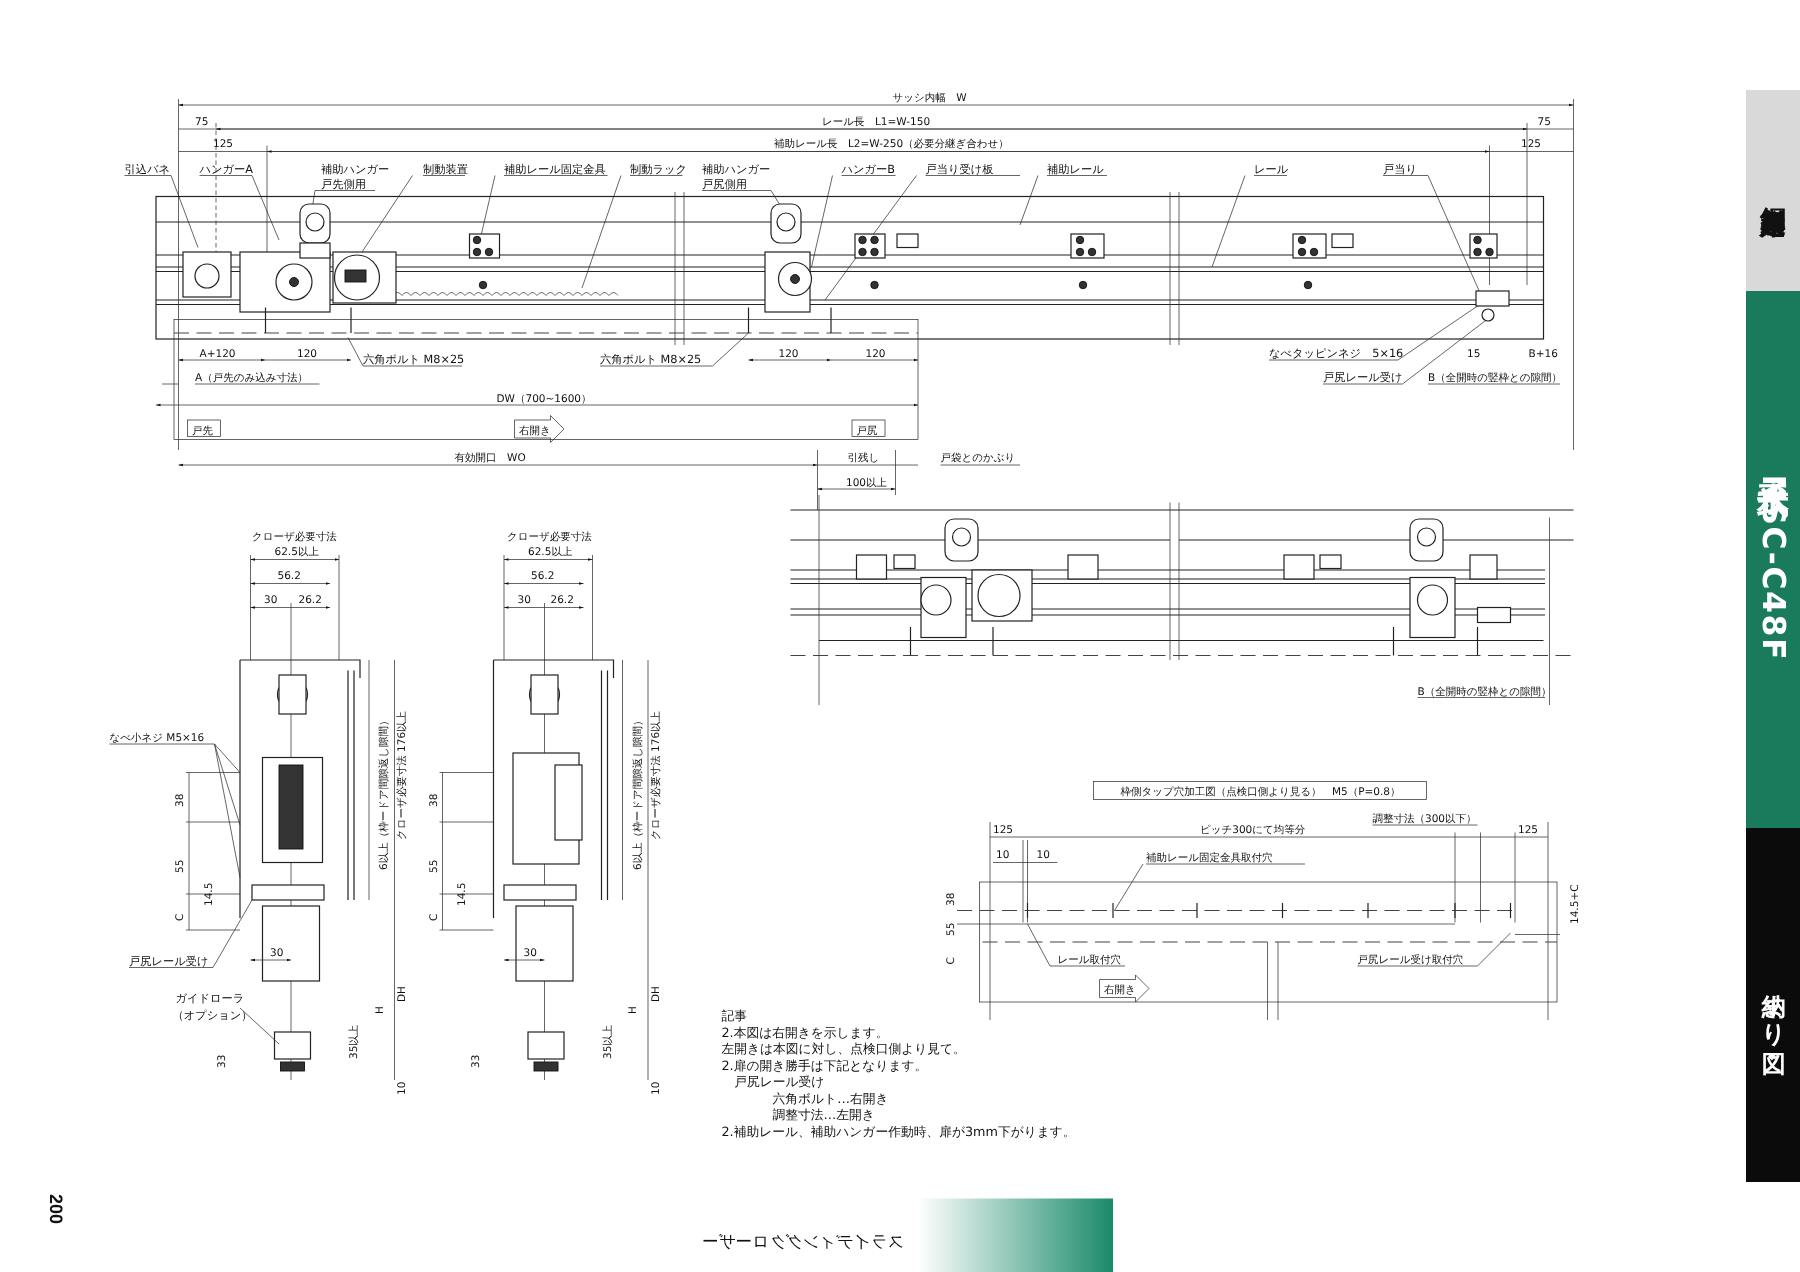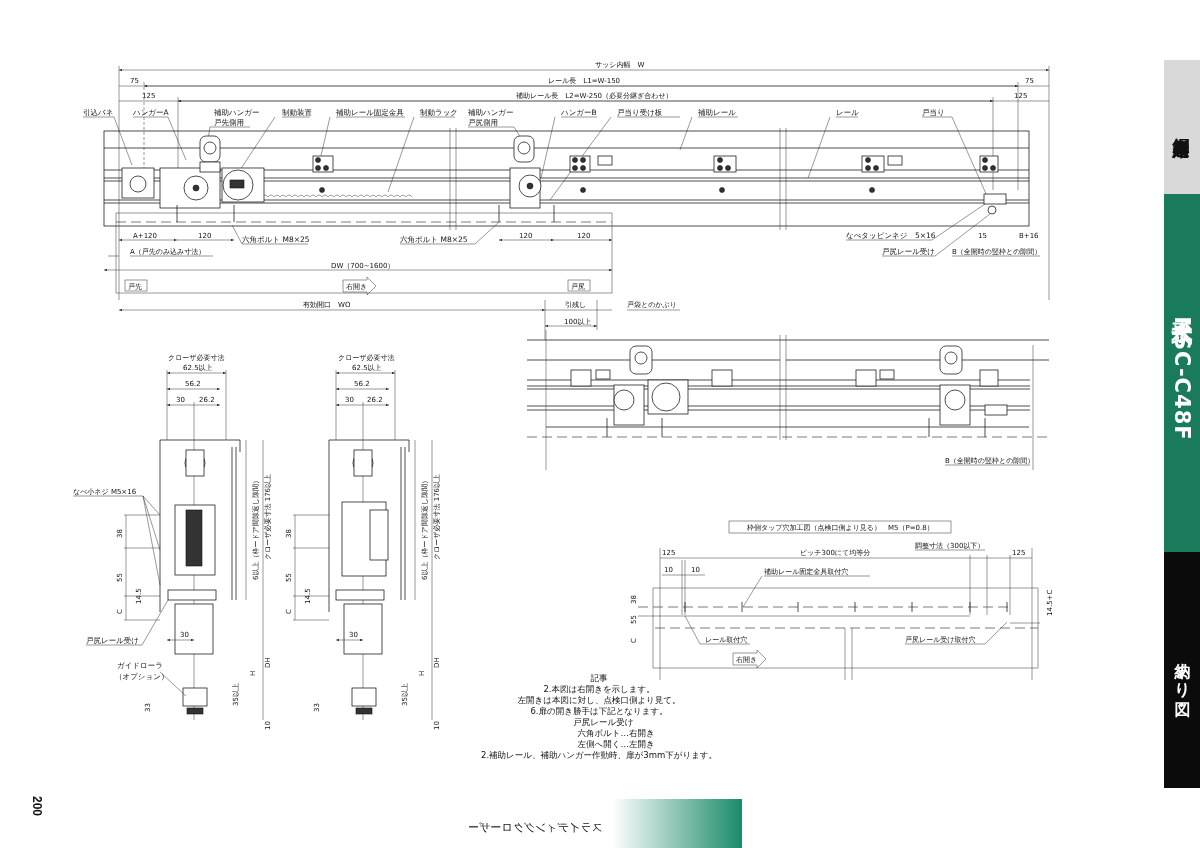--- a/index.html
+++ b/index.html
@@ -13,21 +13,21 @@
   .part{fill:#fff;stroke:#222;stroke-width:0.8;}
   .dark{fill:#333;stroke:#111;stroke-width:0.6;}
   .side{position:absolute;right:0;width:36px;display:flex;align-items:center;justify-content:center;}
   .side span{writing-mode:vertical-rl;font-weight:bold;font-family:"DejaVu Sans",sans-serif;letter-spacing:1px;}
   #tab1{top:60px;height:134px;background:#d9d9d9;color:#111;font-size:17px;}
   #tab2{top:194px;height:358px;background:#1a7a5c;color:#fff;font-size:21px;}
   #tab3{top:552px;height:236px;background:#0b0b0b;color:#fff;font-size:16px;}
   #pageno{position:absolute;left:30px;top:796px;font-size:12px;font-weight:bold;writing-mode:vertical-rl;font-family:"Liberation Sans",sans-serif;}
   #footer-text{position:absolute;left:468px;top:820px;font-size:11px;transform:scaleX(-1);font-family:"DejaVu Sans",sans-serif;}
   #footer-grad{position:absolute;left:612px;top:799px;width:130px;height:49px;background:linear-gradient(to right,#ffffff,#1a8a6a);}
-  #notes{position:absolute;left:481px;top:673px;font-size:8.5px;line-height:11px;font-family:"DejaVu Sans",sans-serif;text-align:center;}
+  #notes{position:absolute;left:481px;top:673px;font-size:8.5px;line-height:11px;font-family:"DejaVu Sans",sans-serif;}
   #notes div{white-space:pre;}
 </style>
 </head>
 <body>
 
 <div id="tab1" class="side">
     <span>鋼製建具用</span>
   </div>
 <div id="tab2" class="side">
     <span>水平式 NSC-C48F</span>
@@ -37,24 +37,24 @@
   </div>
 
 <div id="pageno">200</div>
 <div id="footer-text">スライディングクローザー</div>
 <div id="footer-grad"></div>
 
 <div id="notes">
   <div>記事</div>
   <div>2.本図は右開きを示します。</div>
   <div>左開きは本図に対し、点検口側より見て。</div>
-  <div>6.扉の開き勝手は下記となります。</div>
+  <div>2.扉の開き勝手は下記となります。</div>
   <div>　戸尻レール受け</div>
   <div>　　　　六角ボルト…右開き</div>
-  <div>　　　　左側へ開く…左開き</div>
+  <div>　　　　調整寸法…左開き</div>
   <div>2.補助レール、補助ハンガー作動時、扉が3mm下がります。</div>
 </div>
 
 <svg width="1200" height="848" viewBox="0 0 1200 848">
   <defs>
     <marker id="ar" viewBox="0 0 10 10" refX="10" refY="5" markerWidth="6" markerHeight="6" orient="auto-start-reverse">
       <path d="M0,2 L10,5 L0,8 z" fill="#111"></path>
     </marker>
   </defs>
 

